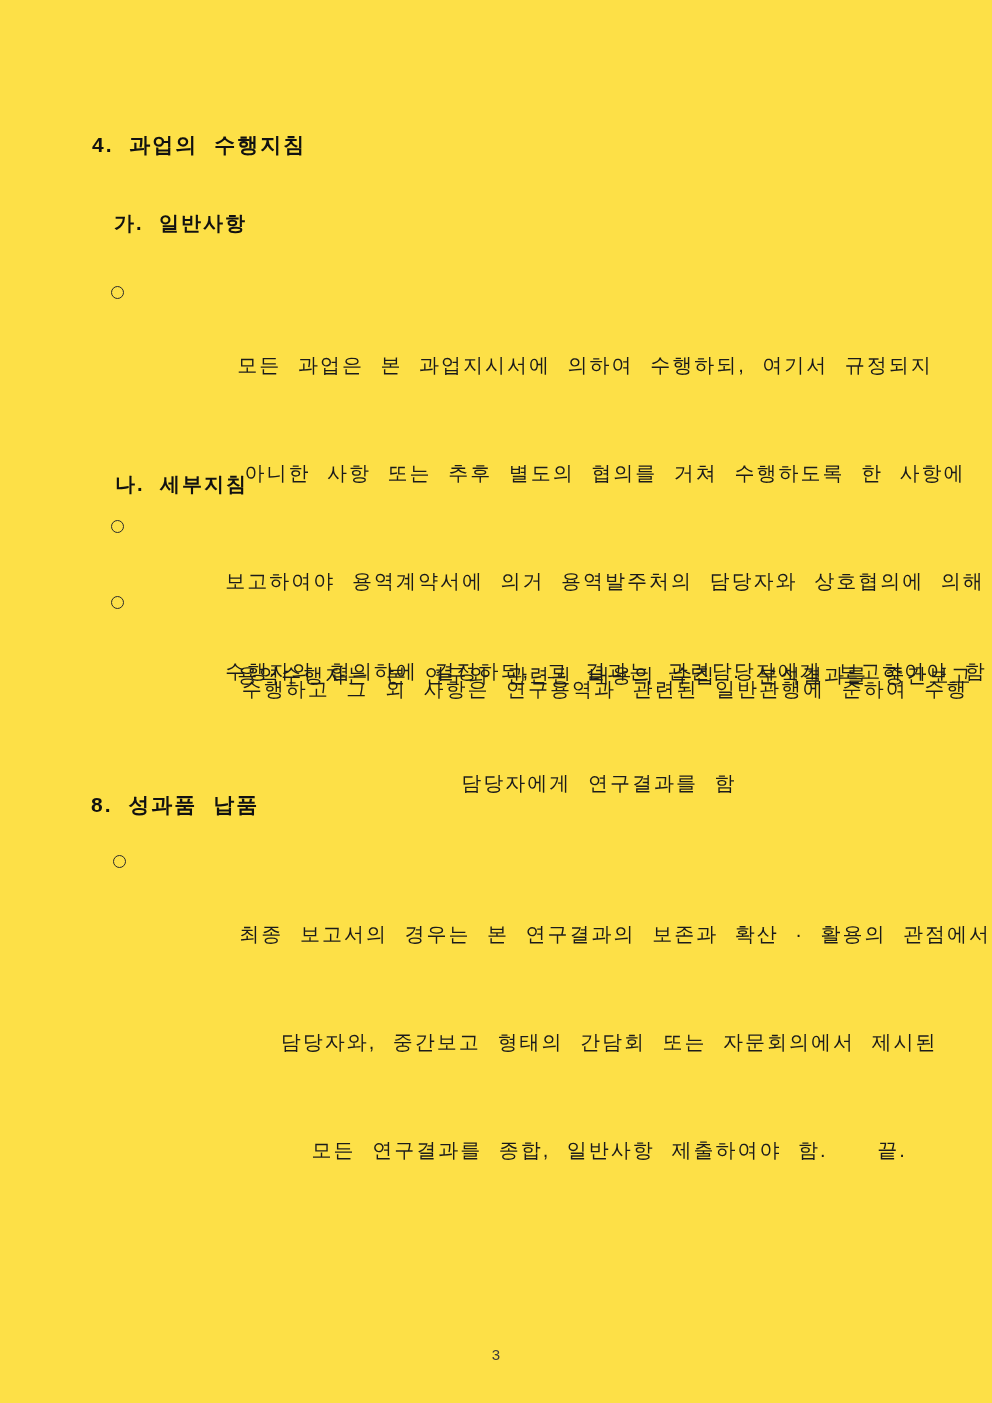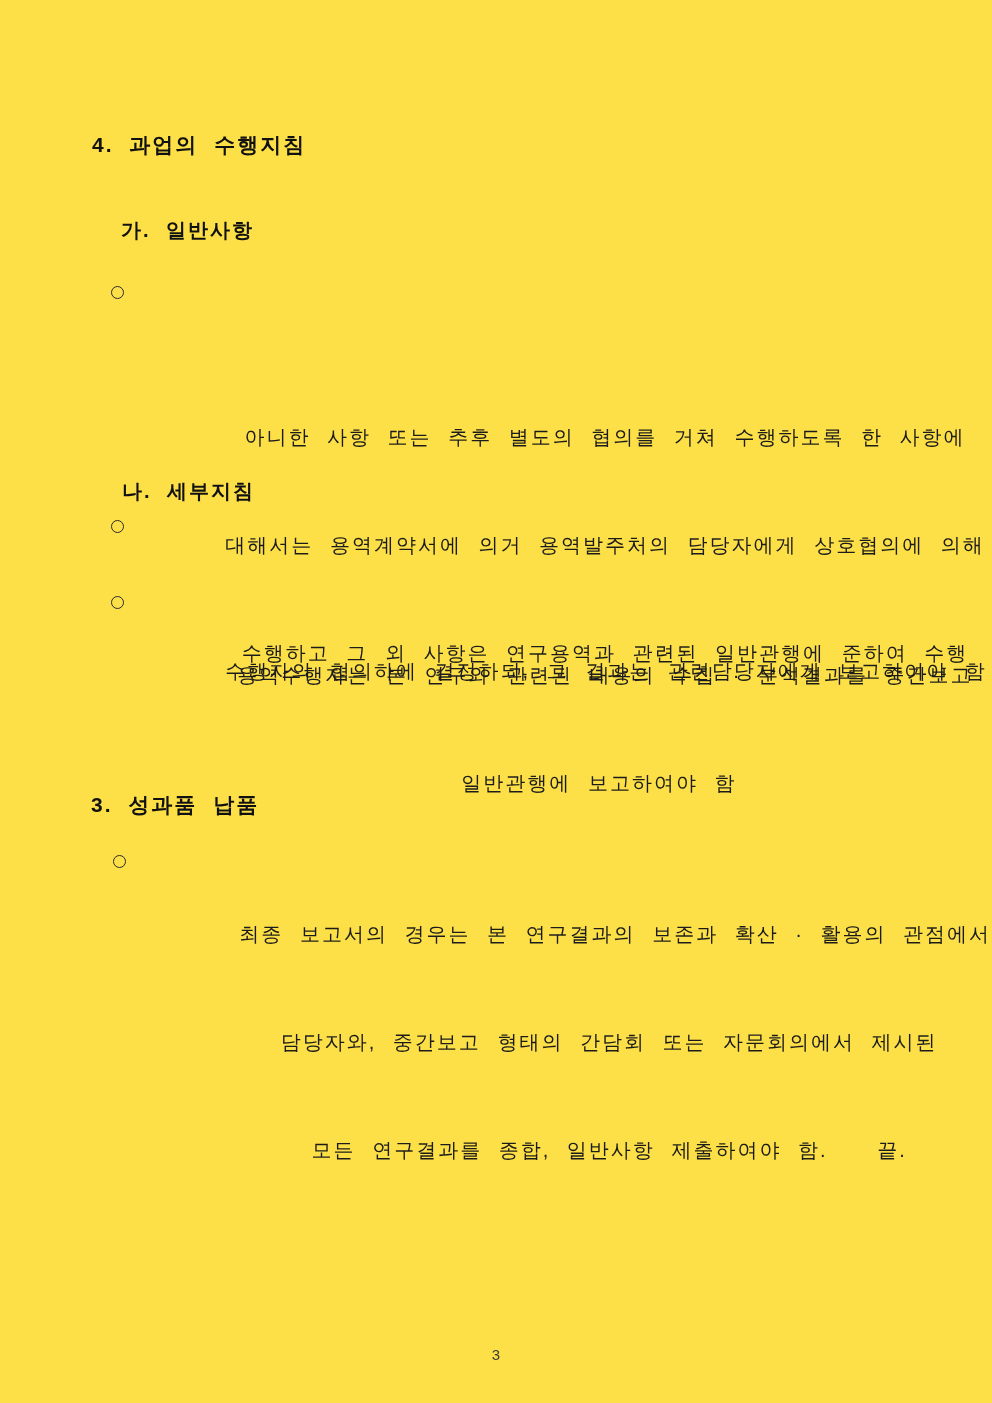--- a/index.html
+++ b/index.html
@@ -21,21 +21,21 @@
     margin: 0;
     font-size: 21px;
     font-weight: 700;
     letter-spacing: 2px;
     word-spacing: 8px;
     white-space: pre;
     color: #111;
   }
   .h2 {
     position: absolute;
-    margin: 14px;
+    margin: 7px;
     font-size: 20px;
     font-weight: 700;
     letter-spacing: 2px;
     word-spacing: 8px;
     white-space: pre;
     color: #111;
   }
   .para {
     position: absolute;
     font-size: 20px;
@@ -91,26 +91,27 @@
 
 <div class="page">
 
   <h2 class="h1" id="pos-s4-heading">4. 과업의 수행지침</h2>
 
   <h3 class="h2" id="pos-ga-heading">가. 일반사항</h3>
 
   <div class="para" id="pos-ga-b1">
     <div class="line first">
       <span class="bullet"></span>
+      <span>모든 과업은 본 과업지시서에 의하여 수행하되, 여기서 규정되지</span>
     </div>
     <div class="line cont">
       <span>아니한 사항 또는 추후 별도의 협의를 거쳐 수행하도록 한 사항에</span>
     </div>
     <div class="line cont">
-      <span>대해서는 용역계약서에 의거 용역발주처의 담당자에게 상호협의에 의해</span>
+      <span>보고하여야 용역계약서에 의거 용역발주처의 담당자와 상호협의에 의해</span>
     </div>
     <div class="line cont">
       <span>수행하고 그 외 사항은 연구용역과 관련된 일반관행에 준하여 수행</span>
     </div>
   </div>
 
   <h3 class="h2" id="pos-na-heading">나. 세부지침</h3>
 
   <div class="para" id="pos-na-b1">
     <div class="line first">
@@ -120,25 +121,25 @@
       <span>수행자의 협의하에 결정하되, 그 결과는 관련담당자에게 보고하여야 함</span>
     </div>
   </div>
 
   <div class="para" id="pos-na-b2">
     <div class="line first">
       <span class="bullet"></span>
       <span>용역수행자는 본 연구와 관련된 내용의 수집 · 분석결과를 중간보고</span>
     </div>
     <div class="line cont">
-      <span>일반관행에 보고하여야 함</span>
+      <span>담당자에게 연구결과를 함</span>
     </div>
   </div>
 
-  <h2 class="h1" id="pos-s5-heading">3. 성과품 납품</h2>
+  <h2 class="h1" id="pos-s5-heading">8. 성과품 납품</h2>
 
   <div class="para" id="pos-s5-b1">
     <div class="line first">
       <span class="bullet"></span>
       <span>최종 보고서의 경우는 본 연구결과의 보존과 확산 · 활용의 관점에서</span>
     </div>
     <div class="line cont">
       <span>담당자와, 중간보고 형태의 간담회 또는 자문회의에서 제시된</span>
     </div>
     <div class="line cont">

